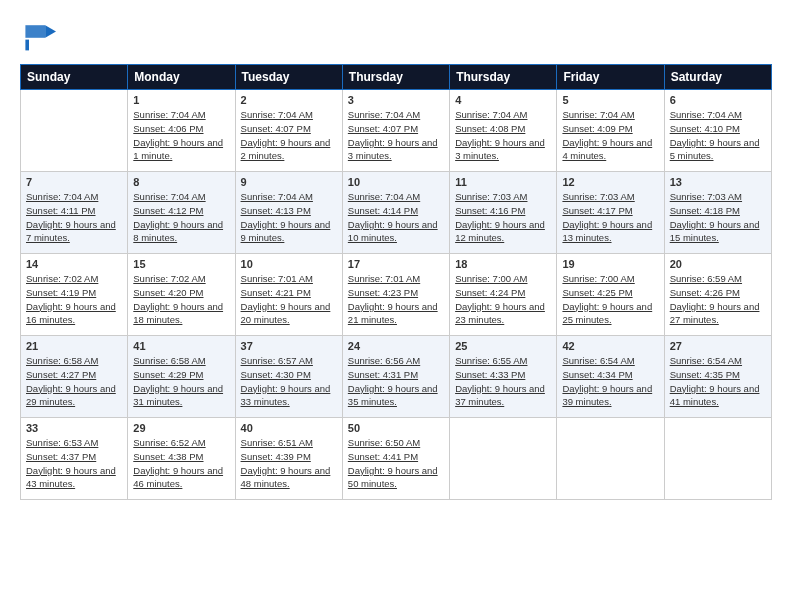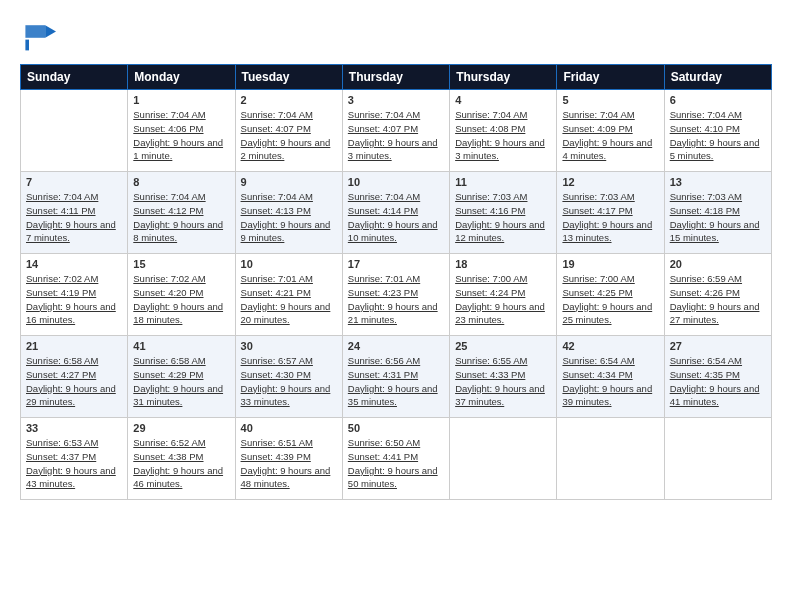--- a/index.html
+++ b/index.html
@@ -227,21 +227,21 @@
         <tr>
           <td>
           <span class="day-number">21</span>
           <span class="day-info">Sunrise: 6:58 AM<br>Sunset: 4:27 PM<br>Daylight: 9 hours and 29 minutes.</span>
         </td>
           <td>
           <span class="day-number">41</span>
           <span class="day-info">Sunrise: 6:58 AM<br>Sunset: 4:29 PM<br>Daylight: 9 hours and 31 minutes.</span>
         </td>
           <td>
-          <span class="day-number">30</span>
+          <span class="day-number">37</span>
           <span class="day-info">Sunrise: 6:57 AM<br>Sunset: 4:30 PM<br>Daylight: 9 hours and 33 minutes.</span>
         </td>
           <td>
           <span class="day-number">24</span>
           <span class="day-info">Sunrise: 6:56 AM<br>Sunset: 4:31 PM<br>Daylight: 9 hours and 35 minutes.</span>
         </td>
           <td>
           <span class="day-number">25</span>
           <span class="day-info">Sunrise: 6:55 AM<br>Sunset: 4:33 PM<br>Daylight: 9 hours and 37 minutes.</span>
         </td>

